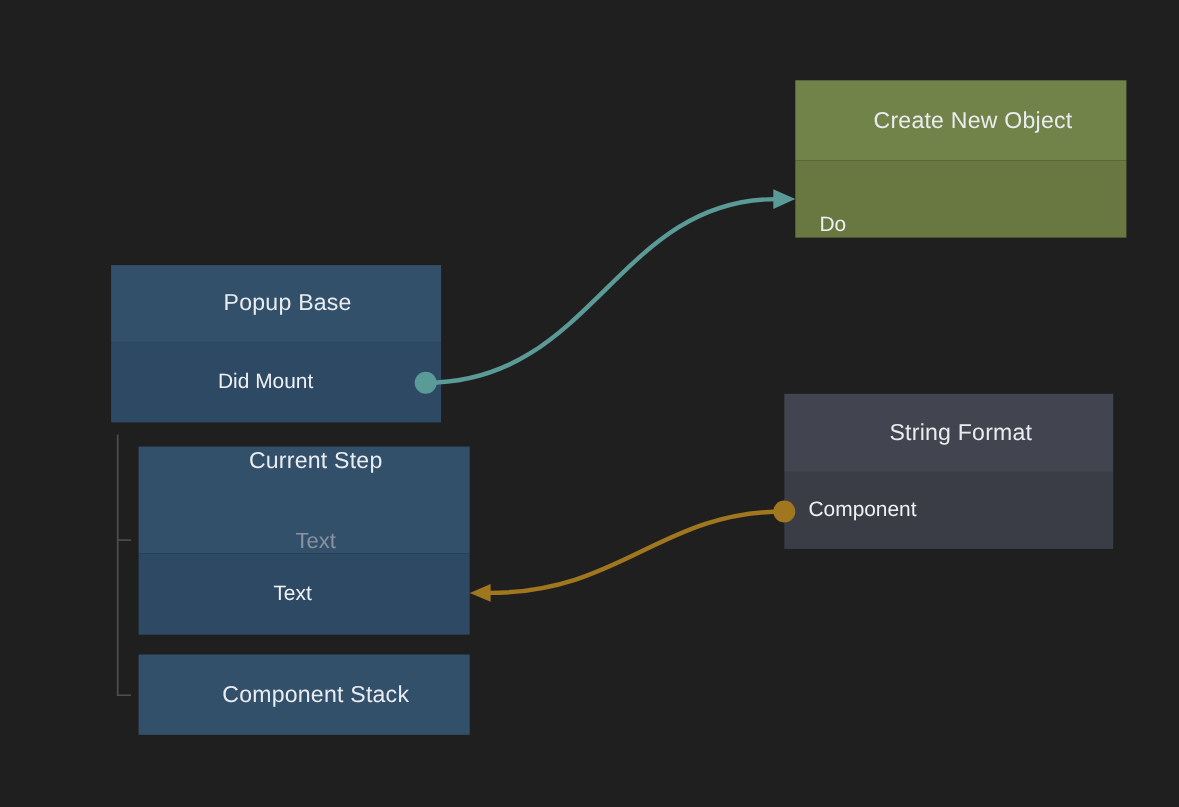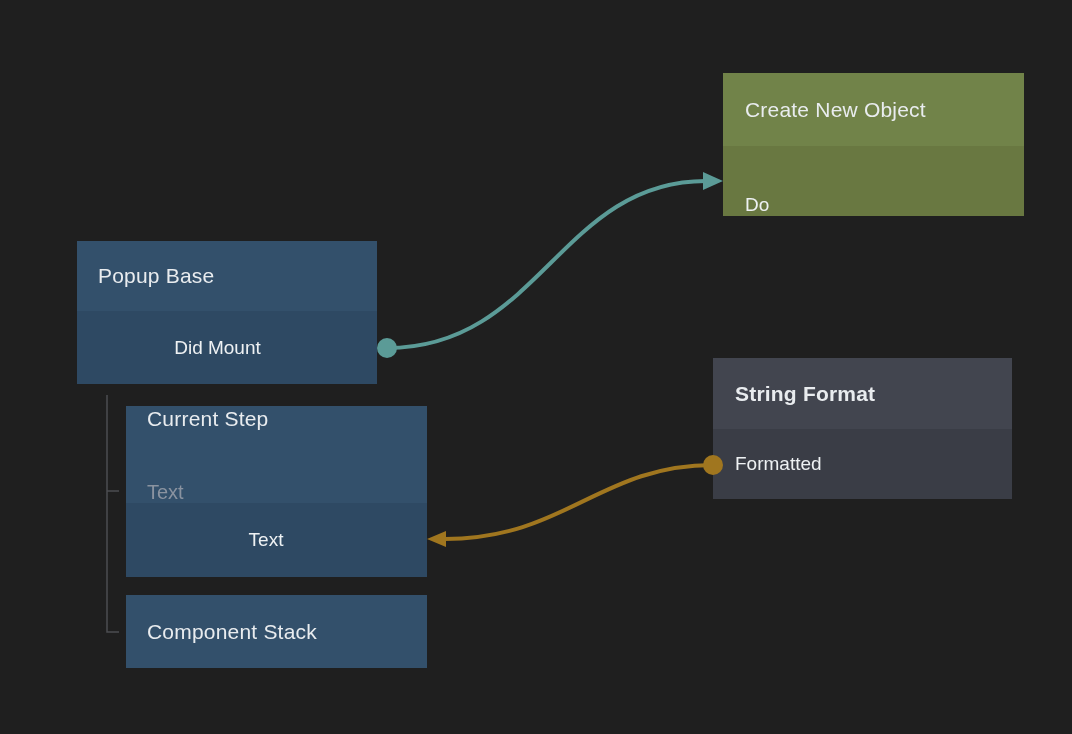--- a/index.html
+++ b/index.html
@@ -23,20 +23,21 @@
     position: absolute;
     color: var(--title-text);
     z-index: 2;
   }
   .node-header {
     display: flex;
     flex-direction: column;
     justify-content: center;
     box-sizing: border-box;
     padding-left: 21px;
+    text-align: center;
   }
   .node-title {
     font-size: 21px;
     letter-spacing: 0.2px;
     line-height: 30px;
     color: var(--title-text);
     white-space: nowrap;
   }
   .node-subtitle {
     font-size: 20px;
@@ -52,35 +53,35 @@
     color: var(--port-text);
     white-space: nowrap;
   }
   .port-right { justify-content: center; padding-right: 19px; }
   .port-left  { justify-content: flex-start; padding-left: 22px; }
 
   .bg-blue-header  { background: var(--blue-header); }
   .bg-blue-body    { background: var(--blue-body); }
   .bg-green-header { background: var(--green-header); }
   .bg-green-body   { background: var(--green-body); align-items: flex-end; }
-  .bg-gray-header  { background: var(--gray-header); font-weight: bold; }
+  .bg-gray-header  { background: var(--gray-header); }
   .bg-gray-body    { background: var(--gray-body); }
 
   .edge-teal-stroke { stroke: var(--edge-teal); }
   .edge-teal-fill   { fill: var(--edge-teal); }
   .edge-gold-stroke { stroke: var(--edge-gold); }
   .edge-gold-fill   { fill: var(--edge-gold); }
   .tree-stroke      { stroke: var(--tree-line); }
 </style>
 </head>
 <body>
 
 <div class="canvas">
 
-  <div class="node" style="left:77px; top:241px; width:300px; height:143px;">
+  <div class="node" style="left:101px; top:241px; width:300px; height:143px;">
     <div class="node-header bg-blue-header" style="height:70px;">
       <div class="node-title">Popup Base</div>
     </div>
     <div class="port-row port-right bg-blue-body" style="height:73px;">
       <span>Did Mount</span>
     </div>
   </div>
 
   <div class="node" style="left:126px; top:406px; width:301px; height:171px;">
     <div class="node-header bg-blue-header" style="height:97px;gap:44px;">
@@ -105,21 +106,21 @@
     <div class="port-row port-left bg-green-body" style="height:70px;">
       <span>Do</span>
     </div>
   </div>
 
   <div class="node" style="left:713px; top:358px; width:299px; height:141px;">
     <div class="node-header bg-gray-header" style="height:71px; padding-left:22px;">
       <div class="node-title">String Format</div>
     </div>
     <div class="port-row port-left bg-gray-body" style="height:70px;">
-      <span>Formatted</span>
+      <span>Component</span>
     </div>
   </div>
 
   <svg class="edges-svg" viewBox="0 0 1072 734" xmlns="http://www.w3.org/2000/svg">
 
     <path class="tree-stroke" d="M 107 395 L 107 632 L 119 632" fill="none" stroke-width="1.5"></path>
     <path class="tree-stroke" d="M 107 491 L 119 491" fill="none" stroke-width="1.5"></path>
 
     <path class="edge-teal-stroke" d="M 387 348 C 540 348 560 181 706 181" fill="none" stroke-width="4" stroke-linecap="round"></path>
     <polygon class="edge-teal-fill" points="723,181 703,172 703,190"></polygon>

